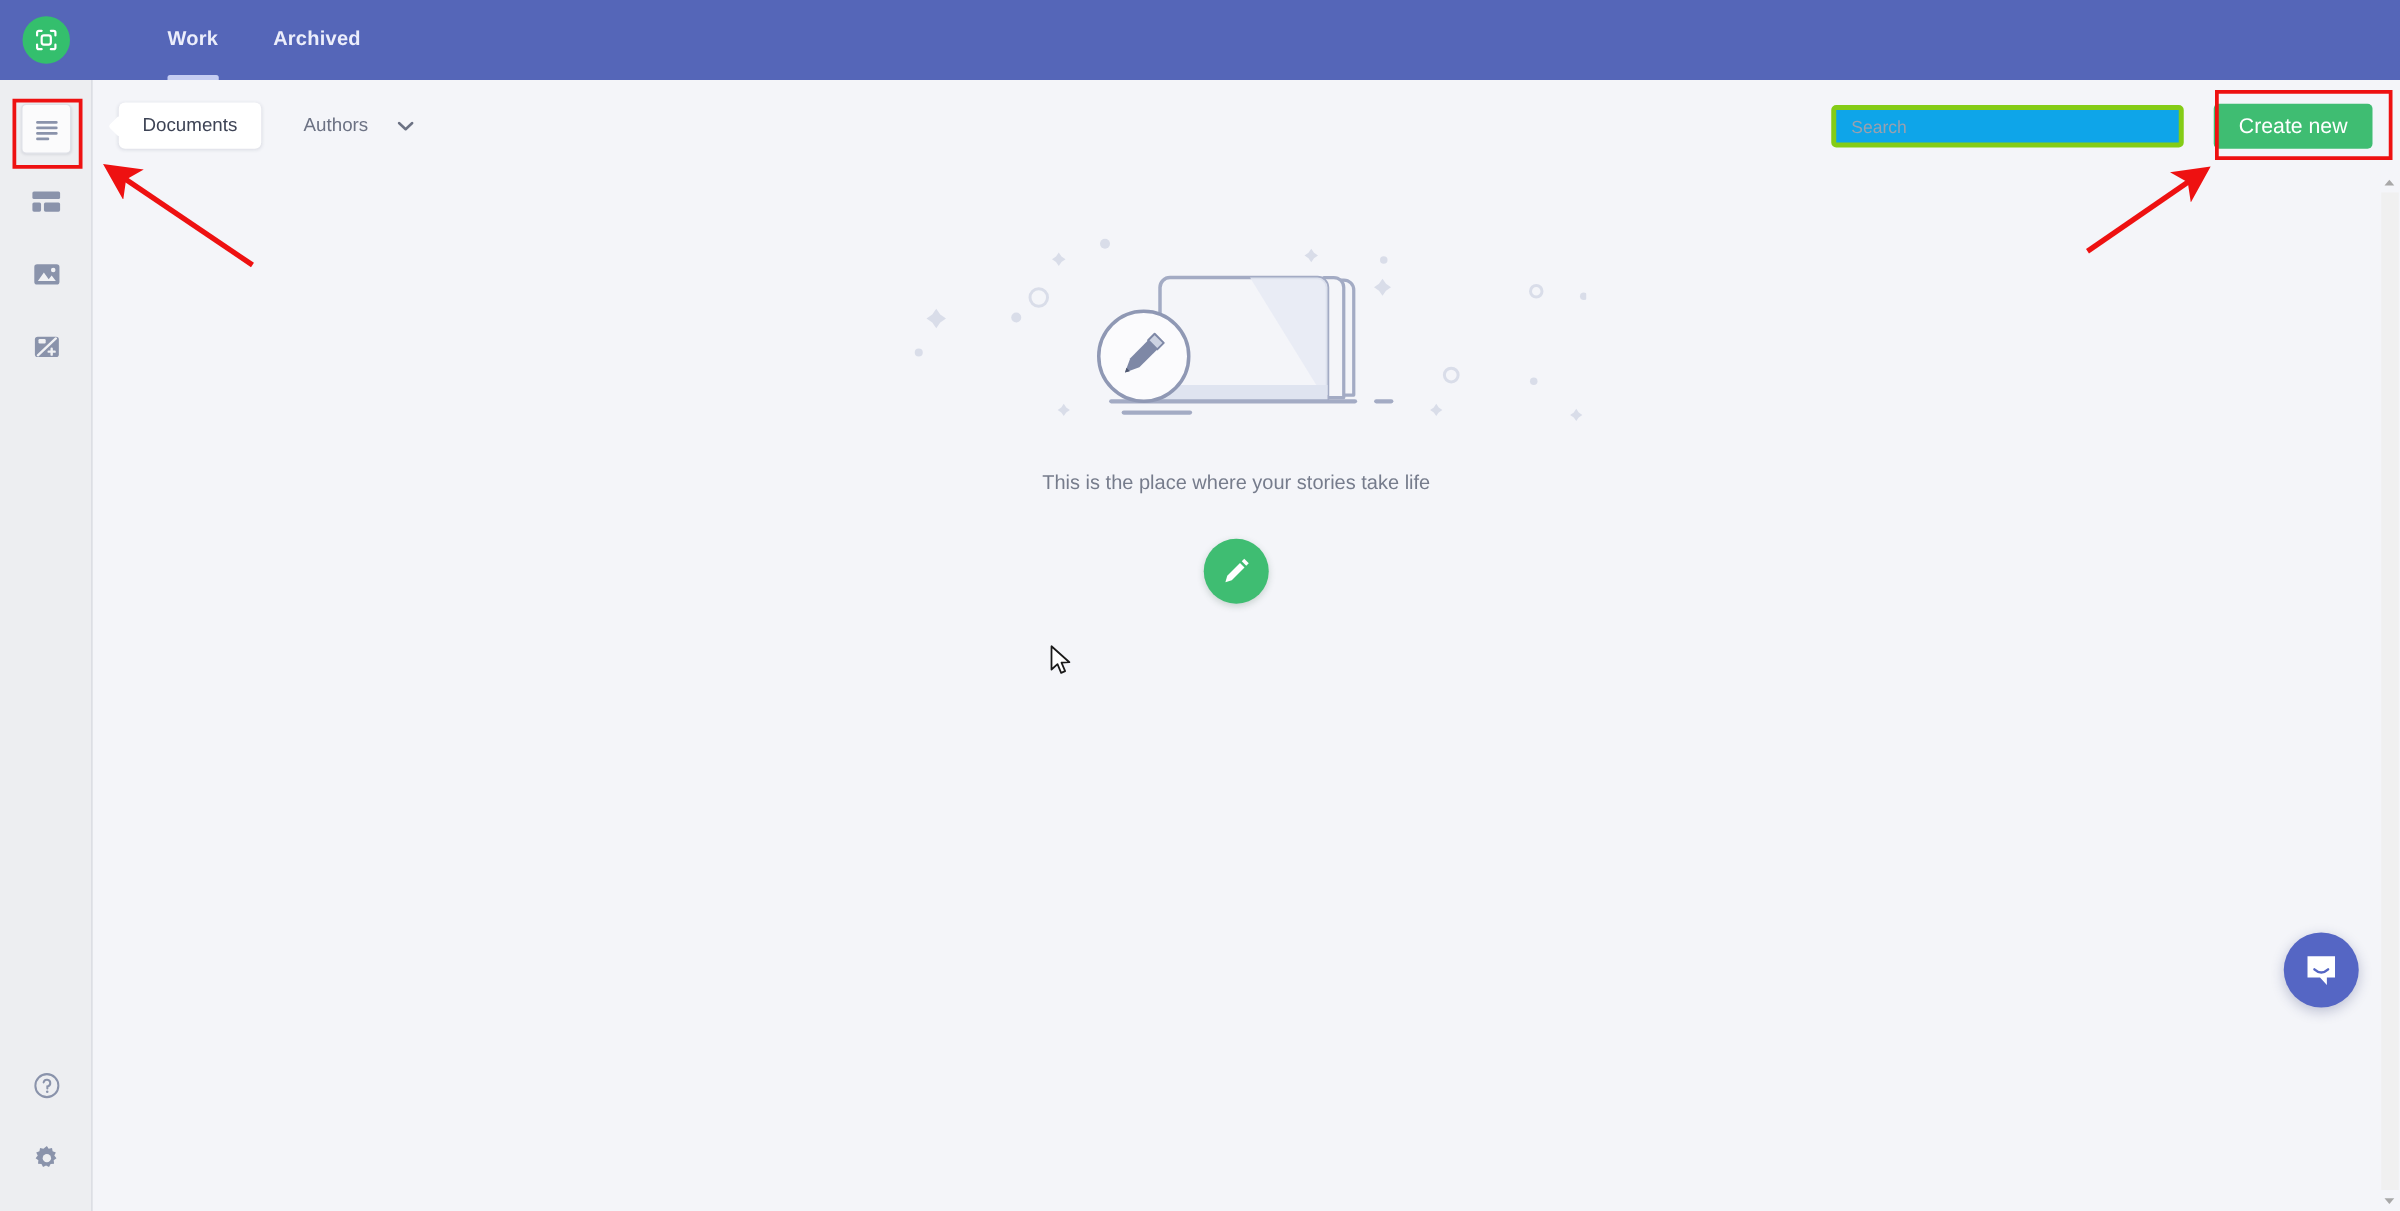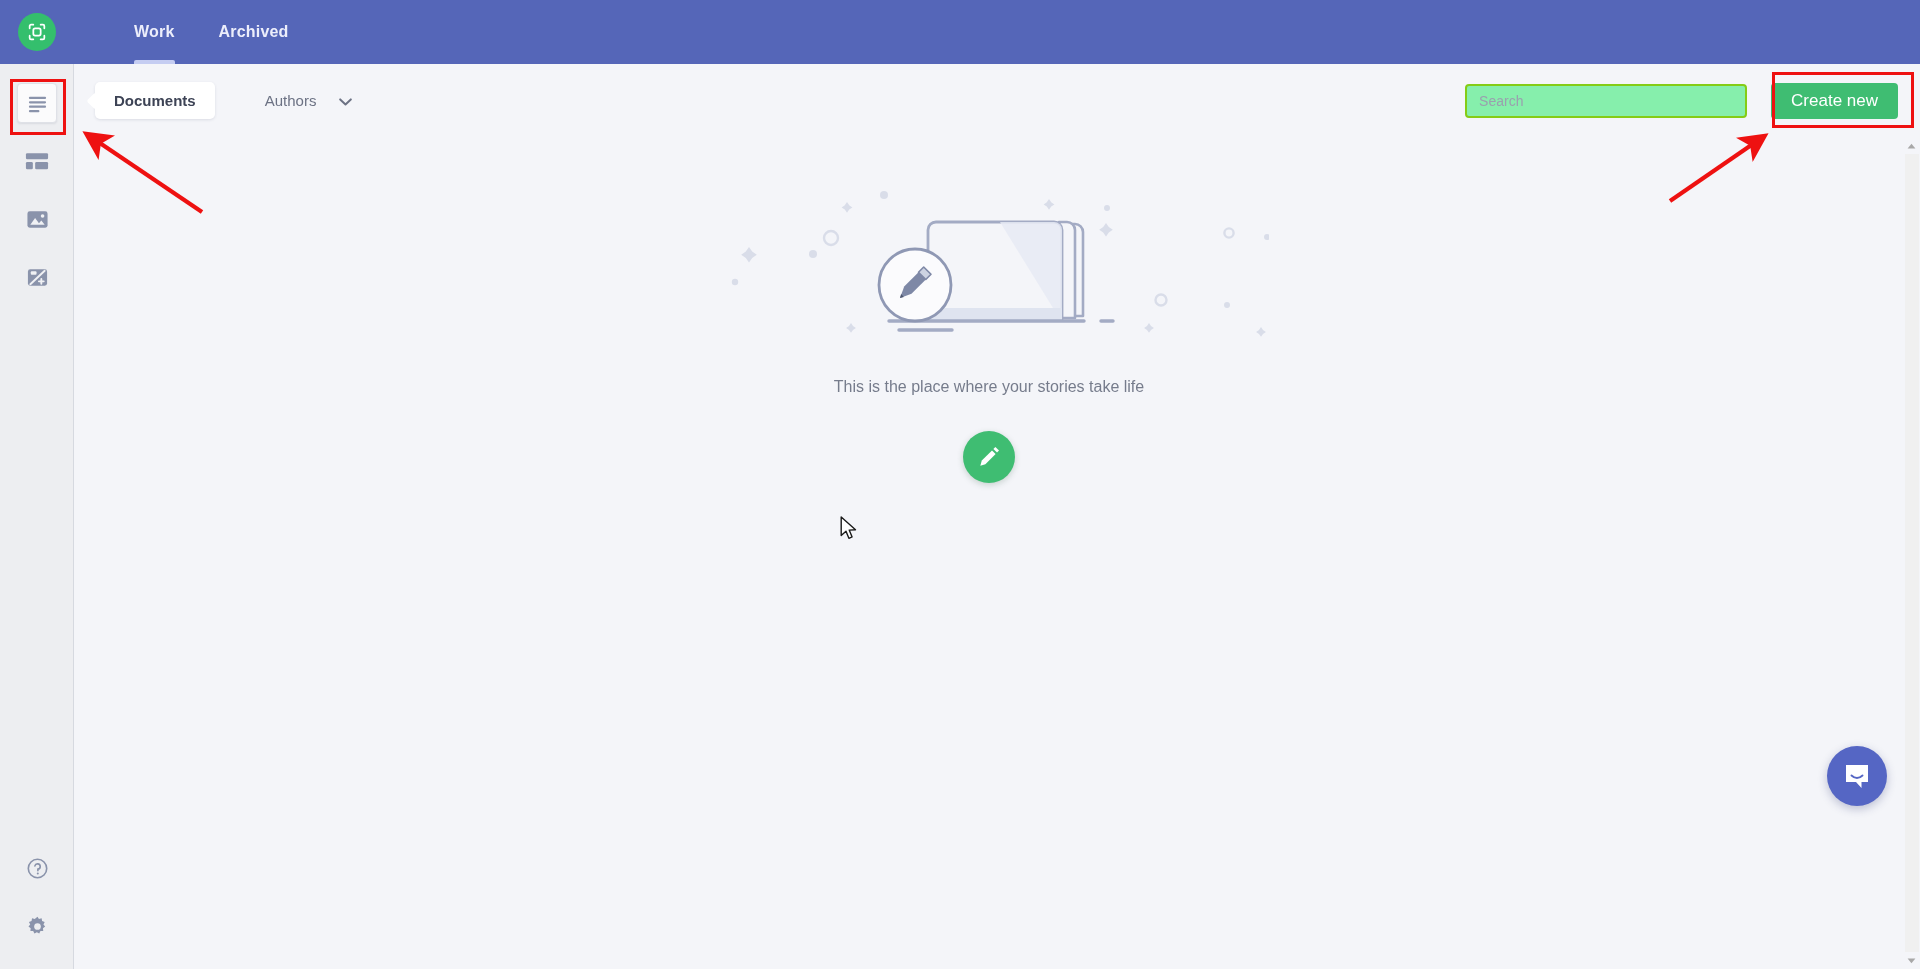--- a/index.html
+++ b/index.html
@@ -129,56 +129,55 @@
     position: relative;
     margin-left: 21px;
     background: #ffffff;
     border-radius: 5px;
     padding: 10px 19px;
     font-size: 15px;
     color: #3d4355;
     box-shadow: 0 1px 3px rgba(40,50,80,.12);
     cursor: pointer;
     white-space: nowrap;
-    font-weight: bold;
   }
   .tab-pill::before {
     content: "";
     position: absolute;
     left: -6px;
     top: 50%;
     margin-top: -6px;
     width: 12px; height: 12px;
     background: #ffffff;
     transform: rotate(45deg);
     border-radius: 2px;
   }
   .authors-btn {
-    margin-left: 44px;
+    margin-left: 28px;
     display: flex;
     align-items: center;
     gap: 23px;
     font-size: 15px;
     color: #6c7284;
     cursor: pointer;
     padding: 8px 6px;
     white-space: nowrap;
   }
   .toolbar-right {
     margin-left: auto;
     display: flex;
     align-items: center;
     padding-right: 22px;
   }
   .search-input {
     width: 282px;
     height: 34px;
-    border: 2px solid #84cc16;
+    border: 4px solid #84cc16;
     border-radius: 4px;
-    background: #86efac;
+    background: #0ea5e9;
     padding: 0 12px;
     font-size: 14px;
     font-family: "Liberation Sans", sans-serif;
     color: #3d4355;
     outline: none;
   }
   .search-input::placeholder { color: #9aa0ae; }
   .create-btn {
     margin-left: 24px;
     height: 36px;

